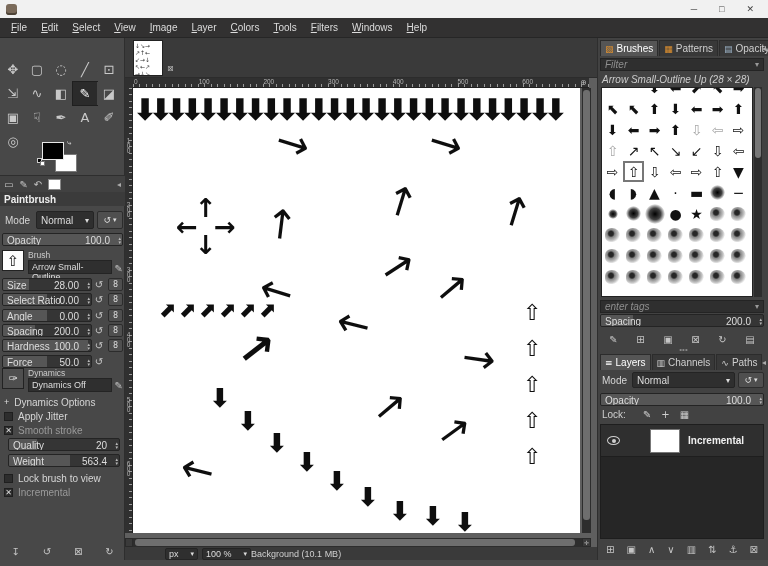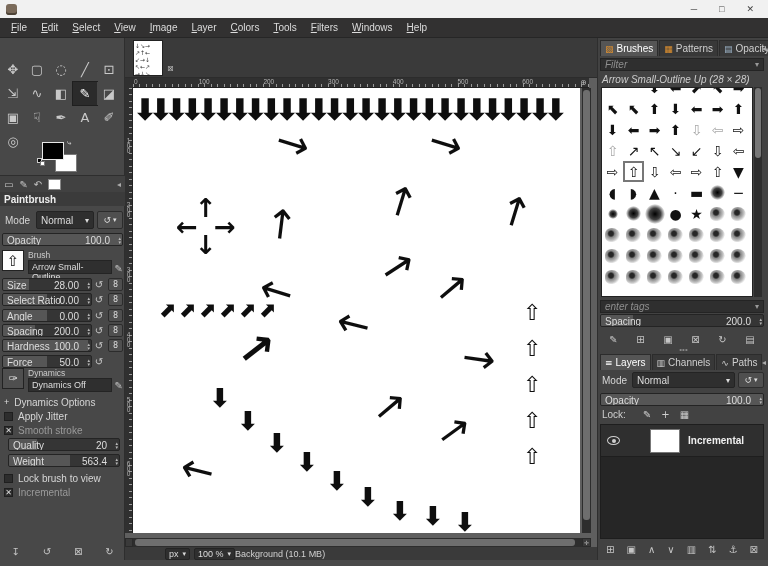--- a/index.html
+++ b/index.html
@@ -96,21 +96,21 @@
   #vscroll .thumb{position:absolute;left:1px;top:2px;width:7px;height:430px;background:#6e6e6e;border-radius:3px;}
   #hscroll{position:absolute;left:8px;top:500px;width:449px;height:9px;background:#2d2d2d;}
   #hscroll .thumb{position:absolute;left:2px;top:1px;height:7px;width:440px;background:#6e6e6e;border-radius:3px;}
   #qmask-btn{position:absolute;left:0px;top:500px;width:8px;height:9px;background:#3a3a3a;border:1px solid #2a2a2a;}
   #nav-btn{position:absolute;left:457px;top:500px;width:9px;height:9px;background:#3a3a3a;border:1px solid #2a2a2a;
            color:#bbb;font-size:6px;text-align:center;line-height:8px;}
   #statusbar{position:absolute;left:0;top:509px;width:472px;height:13px;background:#3a3a3a;
              display:flex;align-items:center;font-size:9px;color:#d0d0d0;}
   #unit-dd{margin-left:40px;}
   #zoom-dd{margin-left:4px;}
-  #statusbar .dropdown{height:12px;padding:0 3px;gap:4px;}
+  #statusbar .dropdown{height:12px;padding:0 3px;gap:12px;}
   #status-msg{}
 
   
   #rightpanel{left:597px;top:38px;width:171px;height:522px;background:#424242;border-left:1px solid #2e2e2e;}
   #btabs{position:absolute;left:2px;top:2px;width:160px;height:16px;display:flex;gap:1px;}
   .ptab{display:flex;align-items:center;gap:3px;background:#383838;padding:1px 4px;color:#cfcfcf;
         border:1px solid #2c2c2c;border-bottom:none;}
   .ptab.sel{background:#555555;color:#fff;}
   .ptab .ic{font-size:9px;font-family:"DejaVu Sans",sans-serif;}
   .panel-menu{position:absolute;right:2px;top:4px;color:#aaa;font-size:8px;}

